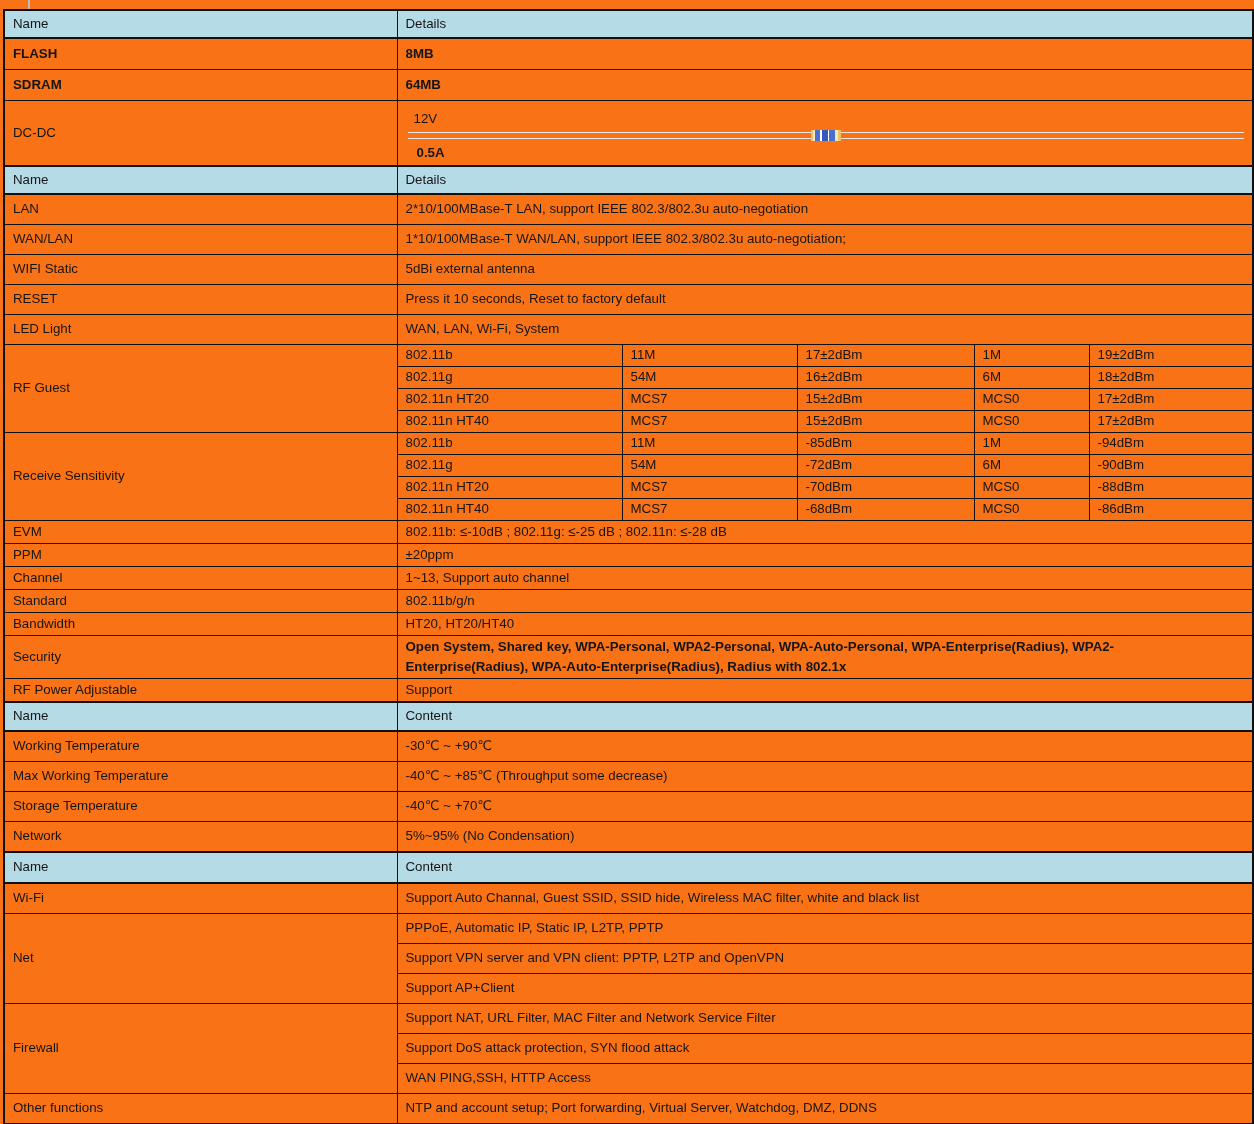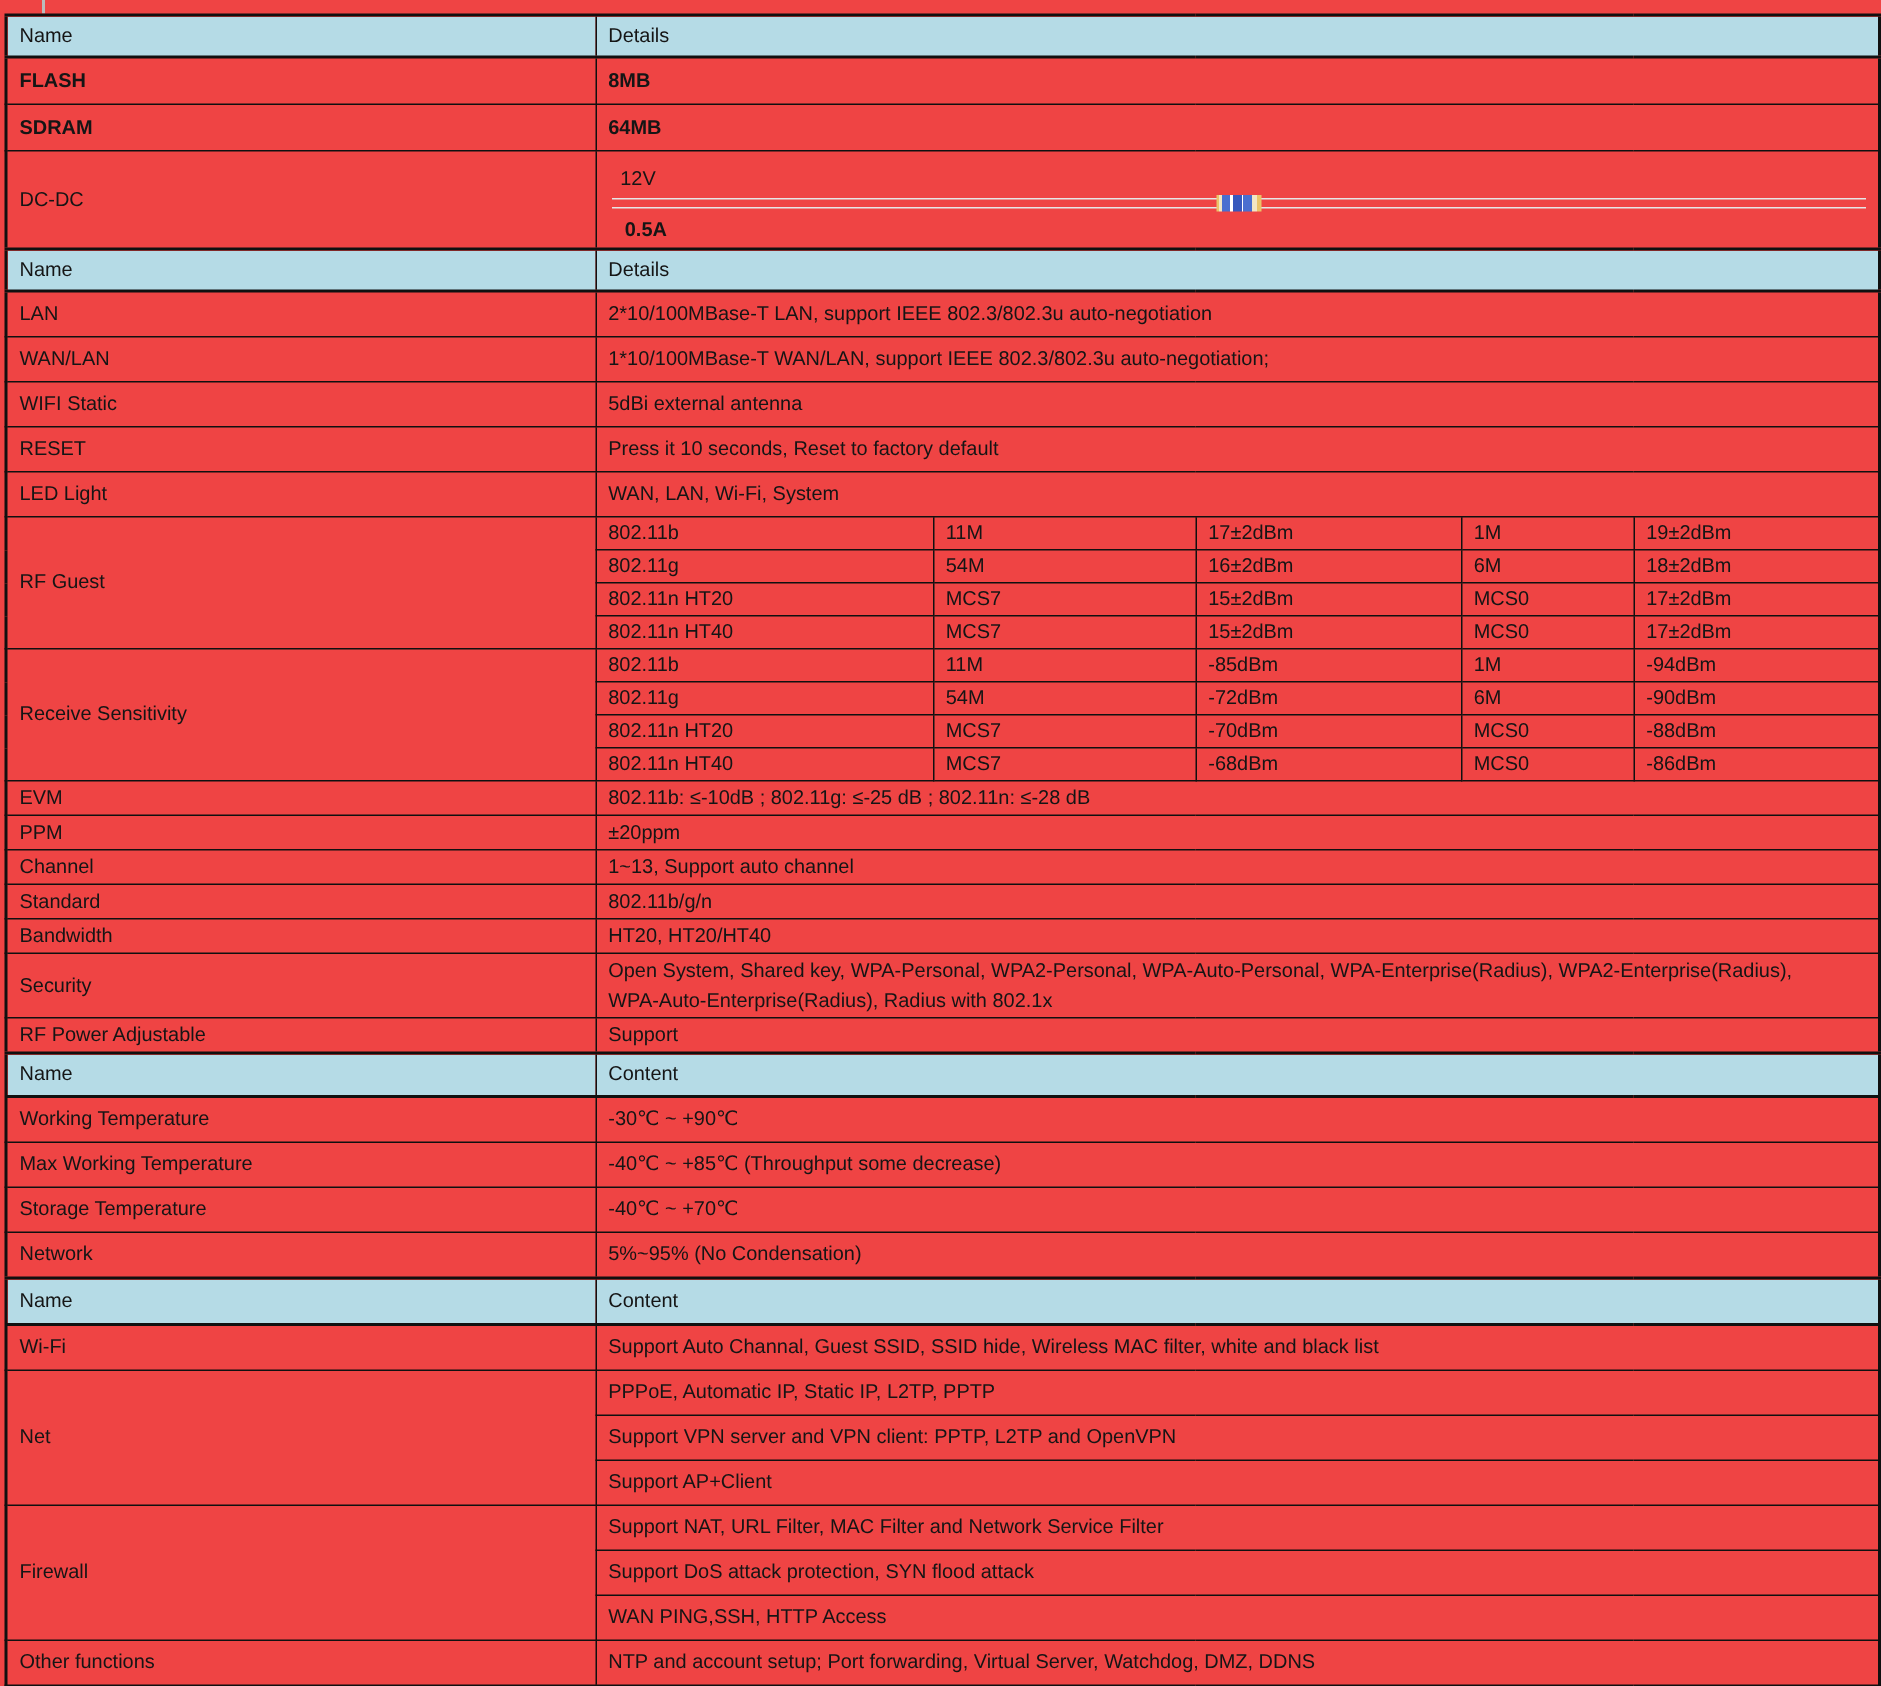--- a/index.html
+++ b/index.html
@@ -1,19 +1,19 @@
 <!DOCTYPE html>
 <html><head>
 <meta charset="utf-8">
 <style>
   html,body{margin:0;padding:0;background:#ffffff;}
   .page{
     position:relative;
     width:1254px;height:1124px;
-    background:#ef4444;
+    background:#f97316;
     font-family:"Liberation Sans","DejaVu Sans",sans-serif;
     color:#151515;
   }
   .stray{position:absolute;left:28px;top:0;width:2px;height:9px;background:#bbbbbb;}
   table.spec{
     position:absolute;left:3px;top:9px;
     width:1249px;
     table-layout:fixed;
     border-collapse:collapse;
     border:2px solid #101010;
@@ -33,21 +33,21 @@
     border-top:2px solid #101010;
     border-bottom:2px solid #101010;
   }
   tr.h28 td{height:26px;}
   tr.h29 td{height:27px;}
   tr.h30 td{height:29px;margin-left:40px;}
   tr.h31 td{height:30px;font-weight:bold;}
   tr.h22 td{height:21px;margin-left:24px;}
   tr.h23 td{height:22px;}
   tr.h43 td{height:42px;}
-  tr.h43 td.det{line-height:20px;padding-right:24px;}
+  tr.h43 td.det{line-height:20px;padding-right:24px;font-weight:bold;}
   tr.h65 td{height:64px;}
   td.dcdc-cell{padding:0;vertical-align:top;}
   .dc-line{padding:7px 0 0 8px;height:18px;}
   .dc-line2{padding:6px 0 0 11px;height:18px;font-weight:bold;}
   .dc-strip{
     position:relative;
     height:5px;
     margin:3px 2px 0 2px;
     border-top:1px solid #e6e6e6;
     border-bottom:1px solid #e6e6e6;

